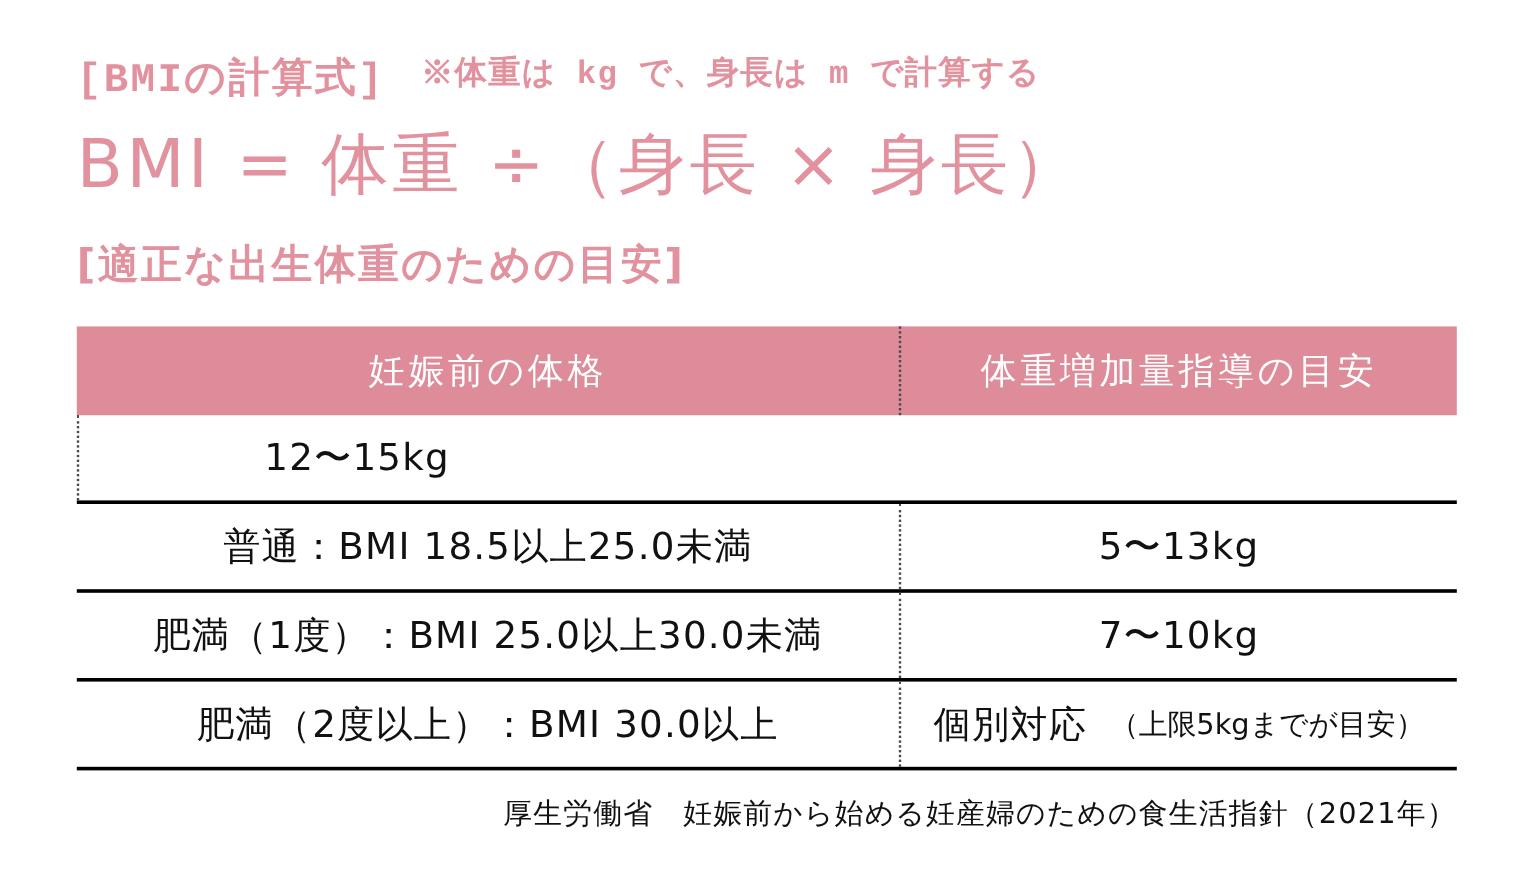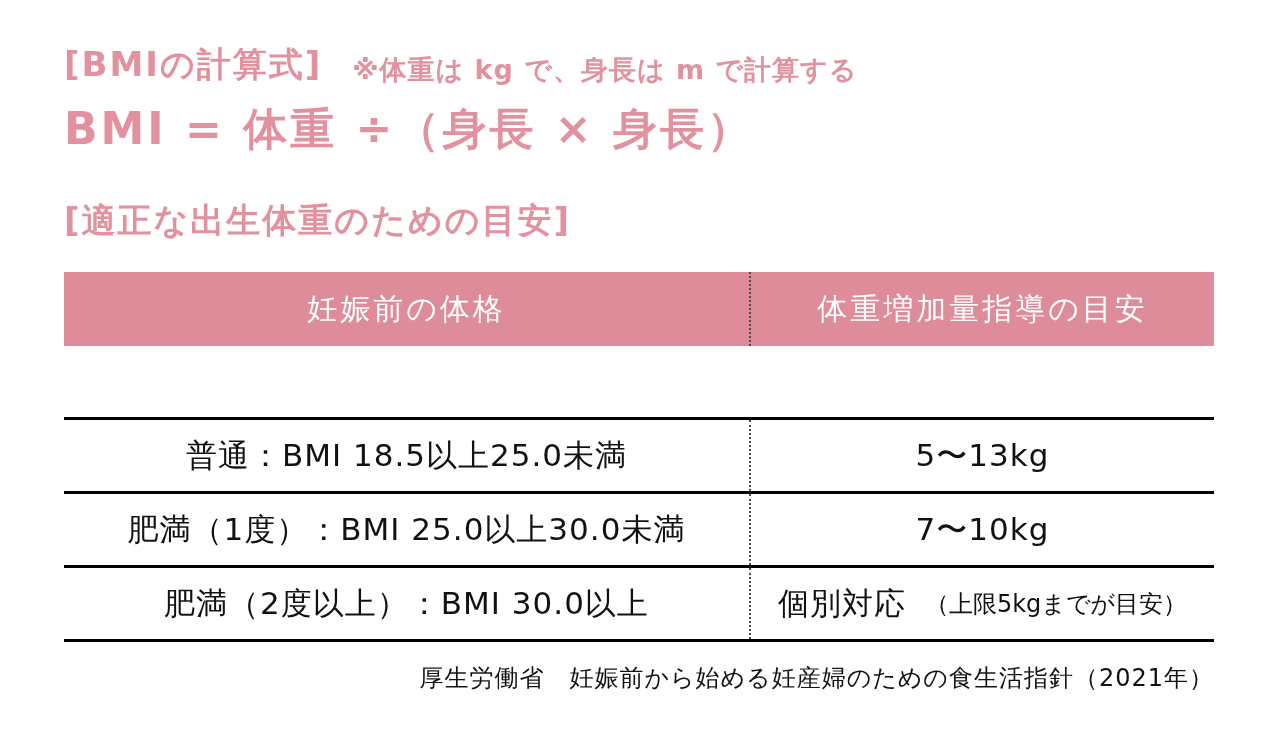--- a/index.html
+++ b/index.html
@@ -13,42 +13,43 @@
     width: 1280px;
     height: 746px;
     background: #ffffff;
     overflow: hidden;
   }
   .bmi-head-row {
     position: absolute;
     left: 64px;
     top: 42px;
     display: flex;
-    align-items: flex-end;
+    align-items: flex-start;
     gap: 30px;
     white-space: nowrap;
+    font-family: Liberation Mono, monospace;
   }
   .bmi-heading {
     font-size: 34px;
     font-weight: 700;
     letter-spacing: 2px;
     color: var(--pink_text, #e2929f);
   }
   .bmi-note {
     font-size: 27px;
     font-weight: 700;
     letter-spacing: 1px;
     color: var(--pink_text, #e2929f);
   }
   .formula {
     position: absolute;
     left: 64px;
     top: 100px;
-    font-size: 44px;
-    font-weight: 700;
+    font-size: 56px;
+    font-weight: 400;
     letter-spacing: 3px;
     color: var(--pink_text, #e2929f);
     white-space: nowrap;
   }
   .guide-heading {
     position: absolute;
     left: 64px;
     top: 198px;
     font-size: 34px;
     font-weight: 600;
@@ -123,20 +124,21 @@
 
   <div class="guide-heading">[適正な出生体重のための目安]</div>
 
   <div class="guide-table">
     <div class="thead">
       <div class="th col1">妊娠前の体格</div>
       <div class="th col2">体重増加量指導の目安</div>
     </div>
 
     <div class="trow">
+      <div class="td col2">12〜15kg</div>
     </div>
 
     <div class="trow">
       <div class="td col1">普通：BMI 18.5以上25.0未満</div>
       <div class="td col2">5〜13kg</div>
     </div>
 
     <div class="trow">
       <div class="td col1">肥満（1度）：BMI 25.0以上30.0未満</div>
       <div class="td col2">7〜10kg</div>

